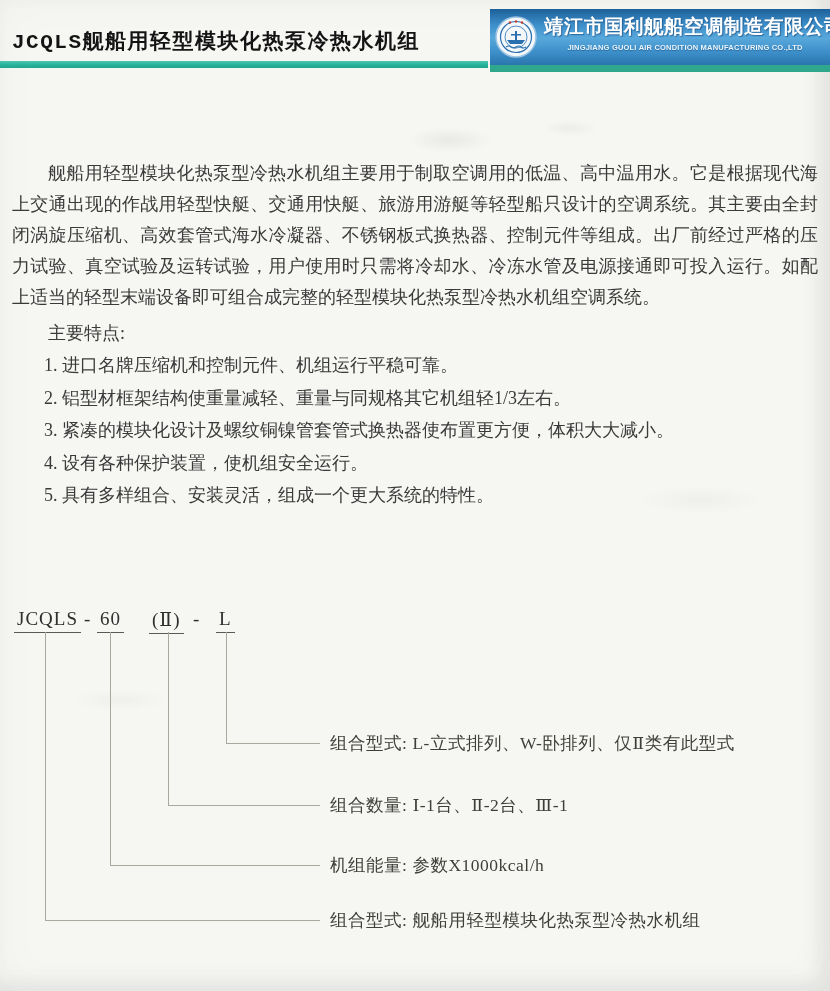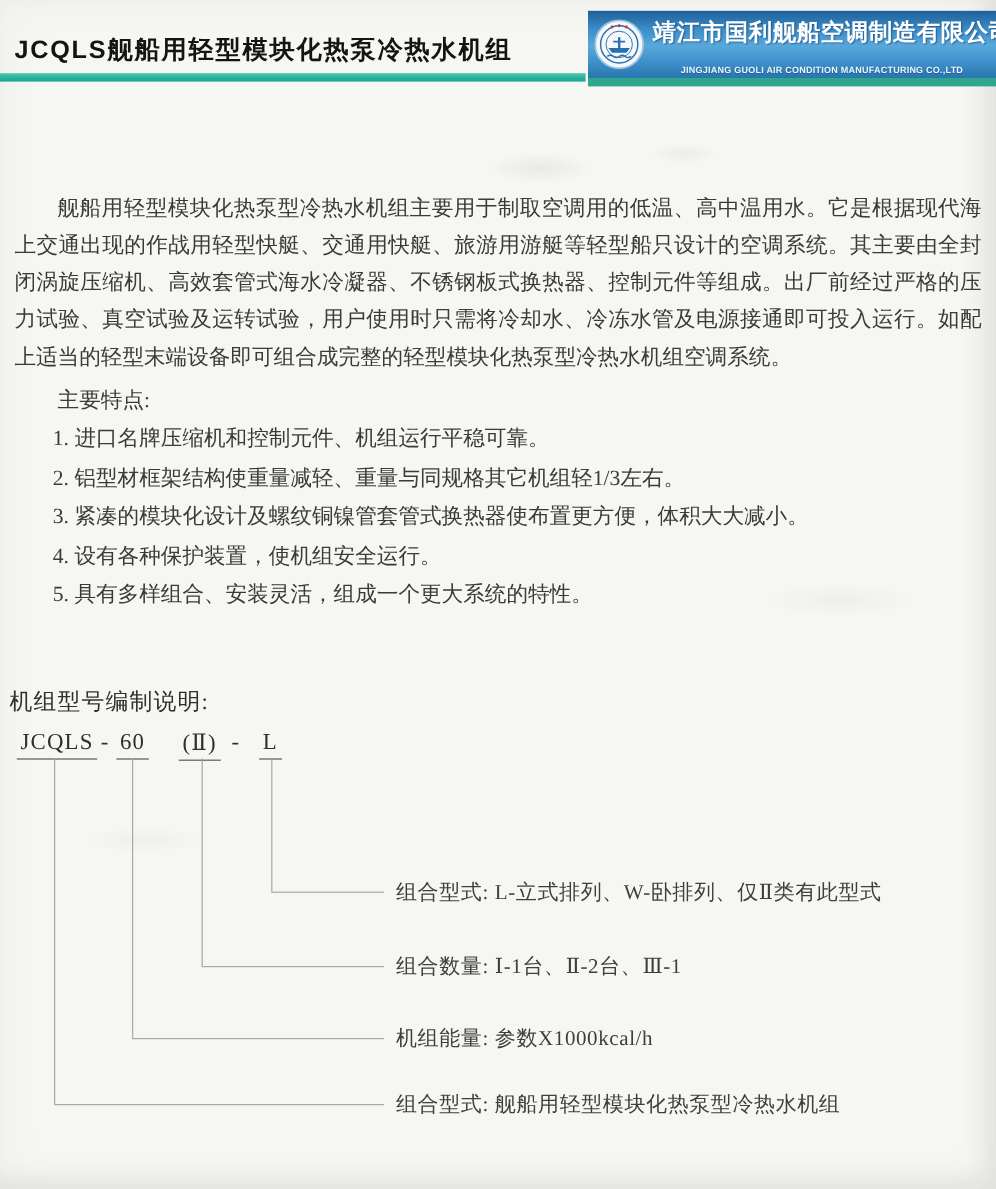--- a/index.html
+++ b/index.html
@@ -14,21 +14,21 @@
       radial-gradient(ellipse 90px 20px at 700px 500px, rgba(150,150,145,.08), transparent 70%),
       radial-gradient(ellipse 70px 16px at 120px 700px, rgba(150,150,145,.07), transparent 70%);
     box-shadow: inset -10px -8px 18px rgba(90,90,85,.10), inset 0 0 40px rgba(120,120,115,.05);
     overflow:hidden;
     font-family:"Liberation Serif","DejaVu Serif",serif;
     color:#3a3a3a;
   }
   
   .page-title{
     position:absolute;left:12px;top:27px;
-    font-family:Liberation Sans, sans-serif;
+    font-family:Liberation Mono, monospace;
     font-weight:bold;font-size:21px;letter-spacing:1.5px;color:#141414;
     white-space:nowrap;
   }
   .title-rule{
     position:absolute;left:0;top:61px;width:488px;height:7px;
     background:linear-gradient(180deg,#4cc7b2 0%,#28b29a 55%,#1fa58d 100%);
   }
   .company-banner{
     position:absolute;left:490px;top:9px;width:340px;height:56px;
     background:linear-gradient(180deg,#1d6099 0%,#3c8ec9 28%,#58a8db 52%,#3c8ec9 78%,#2a75ad 100%);
@@ -43,21 +43,21 @@
   }
   .company-name-cn{
     font-family:"Liberation Sans","DejaVu Sans",sans-serif;
     font-weight:bold;font-size:19.5px;color:#ffffff;letter-spacing:.5px;
     text-shadow:1px 1px 1px rgba(20,60,110,.55);
     white-space:nowrap;
   }
   .company-name-en{
     font-family:"Liberation Sans","DejaVu Sans",sans-serif;
     font-weight:bold;font-size:7.5px;color:#eaf5fc;letter-spacing:.2px;
-    margin-top:14px;white-space:nowrap;
+    margin-top:3px;white-space:nowrap;
     text-shadow:0 1px 1px rgba(20,60,110,.5);
   }
   
   .intro-paragraph{
     position:absolute;left:12px;top:158px;width:806px;
     font-size:18px;line-height:31px;text-align:justify;text-indent:2em;
   }
   .features-heading{
     position:absolute;left:12px;top:318px;width:806px;
     font-size:18px;line-height:31px;text-indent:2em;
@@ -135,21 +135,20 @@
   <div class="intro-paragraph">舰船用轻型模块化热泵型冷热水机组主要用于制取空调用的低温、高中温用水。它是根据现代海上交通出现的作战用轻型快艇、交通用快艇、旅游用游艇等轻型船只设计的空调系统。其主要由全封闭涡旋压缩机、高效套管式海水冷凝器、不锈钢板式换热器、控制元件等组成。出厂前经过严格的压力试验、真空试验及运转试验，用户使用时只需将冷却水、冷冻水管及电源接通即可投入运行。如配上适当的轻型末端设备即可组合成完整的轻型模块化热泵型冷热水机组空调系统。</div>
   <div class="features-heading">主要特点:</div>
   <div class="features-list">
     <div class="feature-item">1. 进口名牌压缩机和控制元件、机组运行平稳可靠。</div>
     <div class="feature-item">2. 铝型材框架结构使重量减轻、重量与同规格其它机组轻1/3左右。</div>
     <div class="feature-item">3. 紧凑的模块化设计及螺纹铜镍管套管式换热器使布置更方便，体积大大减小。</div>
     <div class="feature-item">4. 设有各种保护装置，使机组安全运行。</div>
     <div class="feature-item">5. 具有多样组合、安装灵活，组成一个更大系统的特性。</div>
   </div>
 
-  <div class="model-heading">机组型号编制说明:</div>
 
   <div class="model-code">
     <span class="model-part mp0">JCQLS</span>
     <span class="msep1">-</span>
     <span class="model-part mp1">60</span>
     <span class="model-part mp2">(Ⅱ)</span>
     <span class="msep2">-</span>
     <span class="model-part mp3">L</span>
   </div>
 

